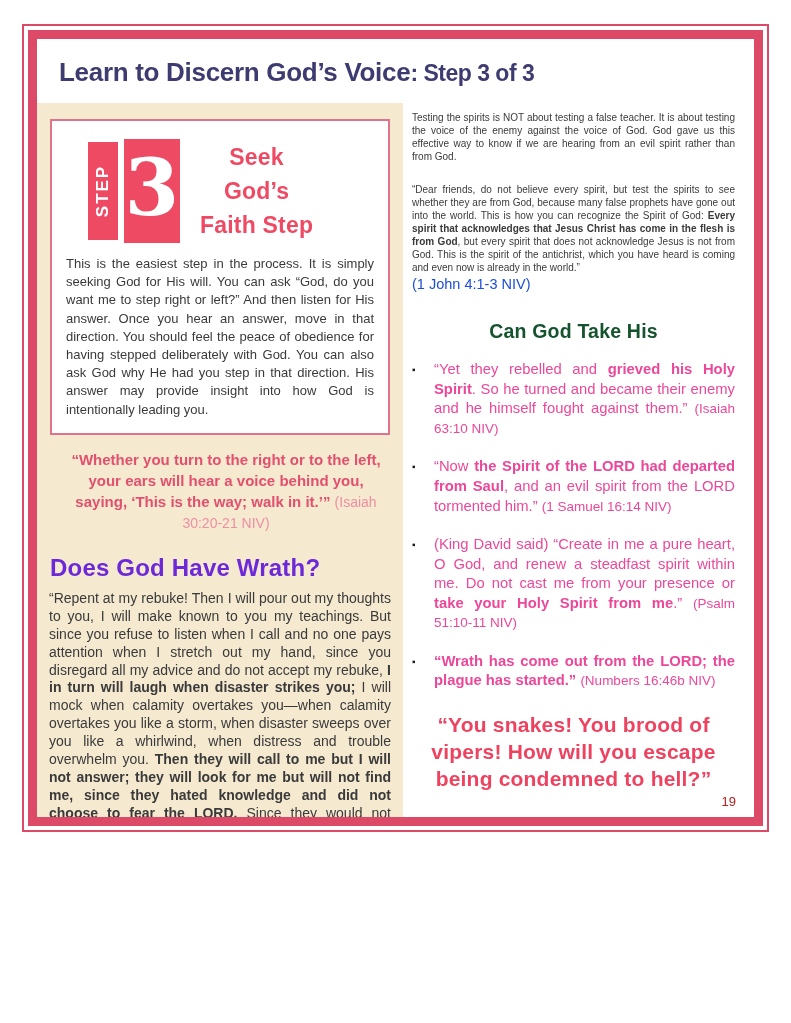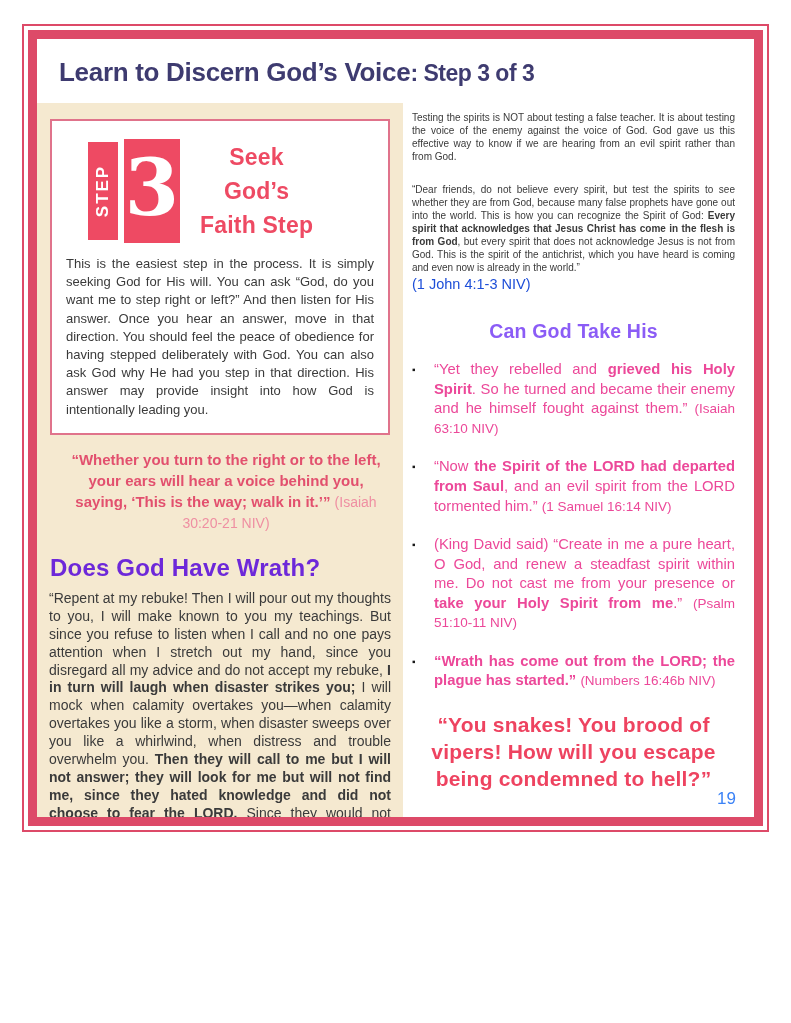--- a/index.html
+++ b/index.html
@@ -67,40 +67,40 @@
   }
   .pink-heading{
     margin:0;color:#e8455f;font-size:19px;font-weight:bold;letter-spacing:0.2px;
   }
   .body-para{
     margin:6px 0 0 0;font-size:10px;line-height:1.3;text-align:justify;color:#3a3a3a;
   }
   .para2{margin-top:20px;}
   .john-ref{font-size:14.5px;margin-top:2px;color:#1d4ed8;}
   .hs-heading{
-    margin:26px 0 0 0;text-align:center;color:#8b5cf6;font-size:19.5px;
+    margin:26px 0 0 0;text-align:center;color:#14532d;font-size:19.5px;
     font-weight:bold;line-height:1.35;letter-spacing:0.2px;
   }
   .hs-heading .block{display:block;}
   .bullets{margin-top:16px;}
   .bullet{display:flex;margin-bottom:19px;}
   .bullet .marker{
     width:22px;flex:0 0 auto;font-size:10px;color:#1a1a1a;padding-top:4px;
   }
   .bullet .bullet-text{
     flex:1;font-size:14.8px;line-height:1.32;text-align:justify;color:#ec4899;
   }
   .b{font-weight:bold;}
   .ref{font-size:13.5px;}
   .snakes-quote{
     margin:20px 0 0 0;text-align:center;color:#ee4360;font-weight:bold;
     font-size:21px;line-height:1.3;letter-spacing:0.2px;
   }
   .page-number{
-    position:absolute;right:18px;bottom:8px;font-size:17px;color:#3b82f6;
+    position:absolute;right:18px;bottom:8px;font-size:13px;color:#b91c1c;
   }
 </style>
 </head>
 <body>
 
 <div class="frame-outer">
   <div class="frame-inner">
 
     <h1 class="title"><span>Learn to Discern God’s Voice</span><span class="suffix">:  Step 3 of 3</span></h1>
 

